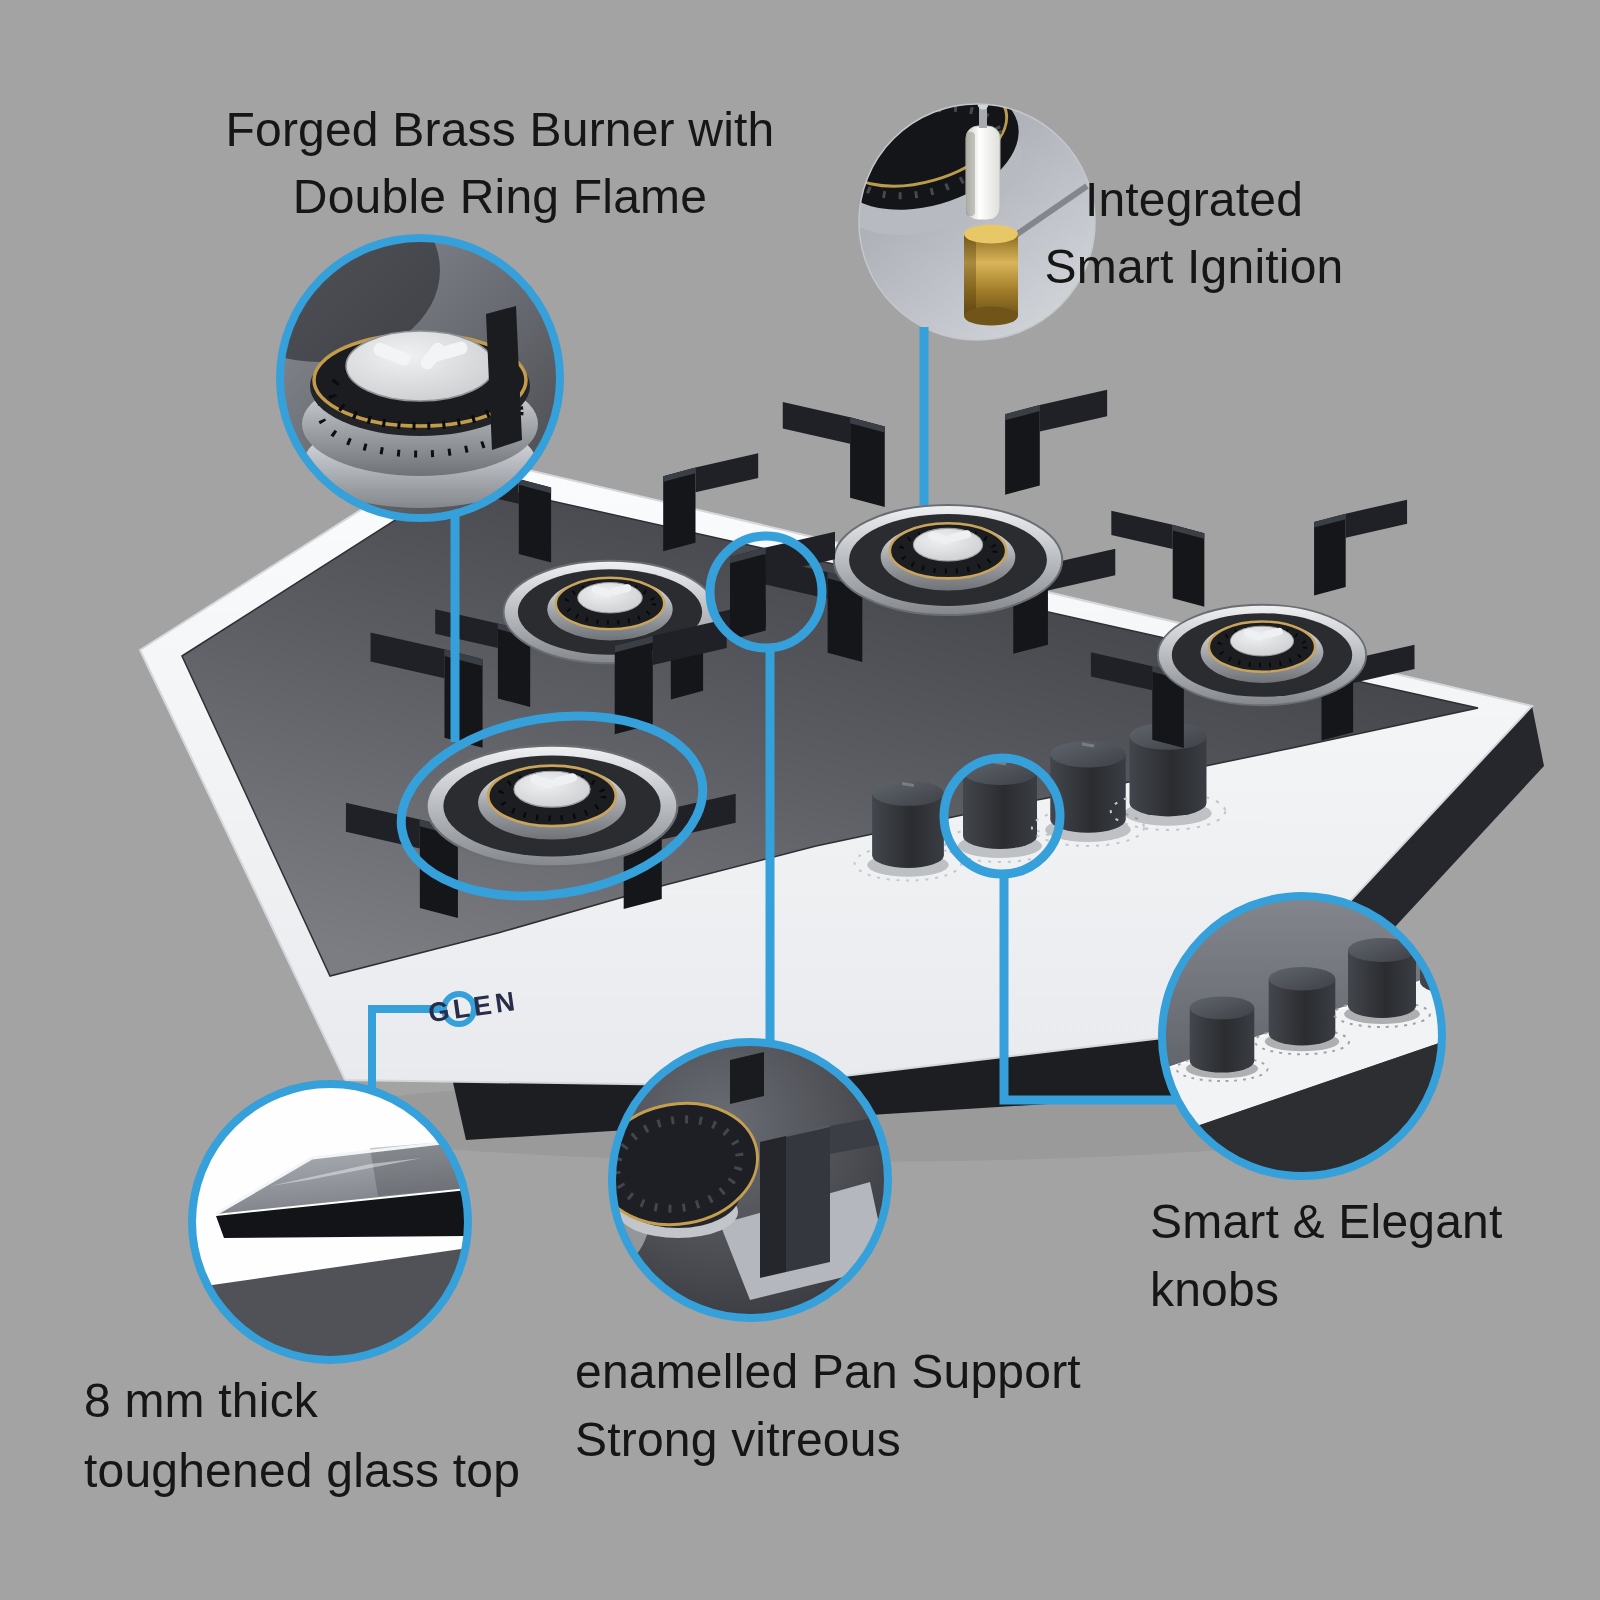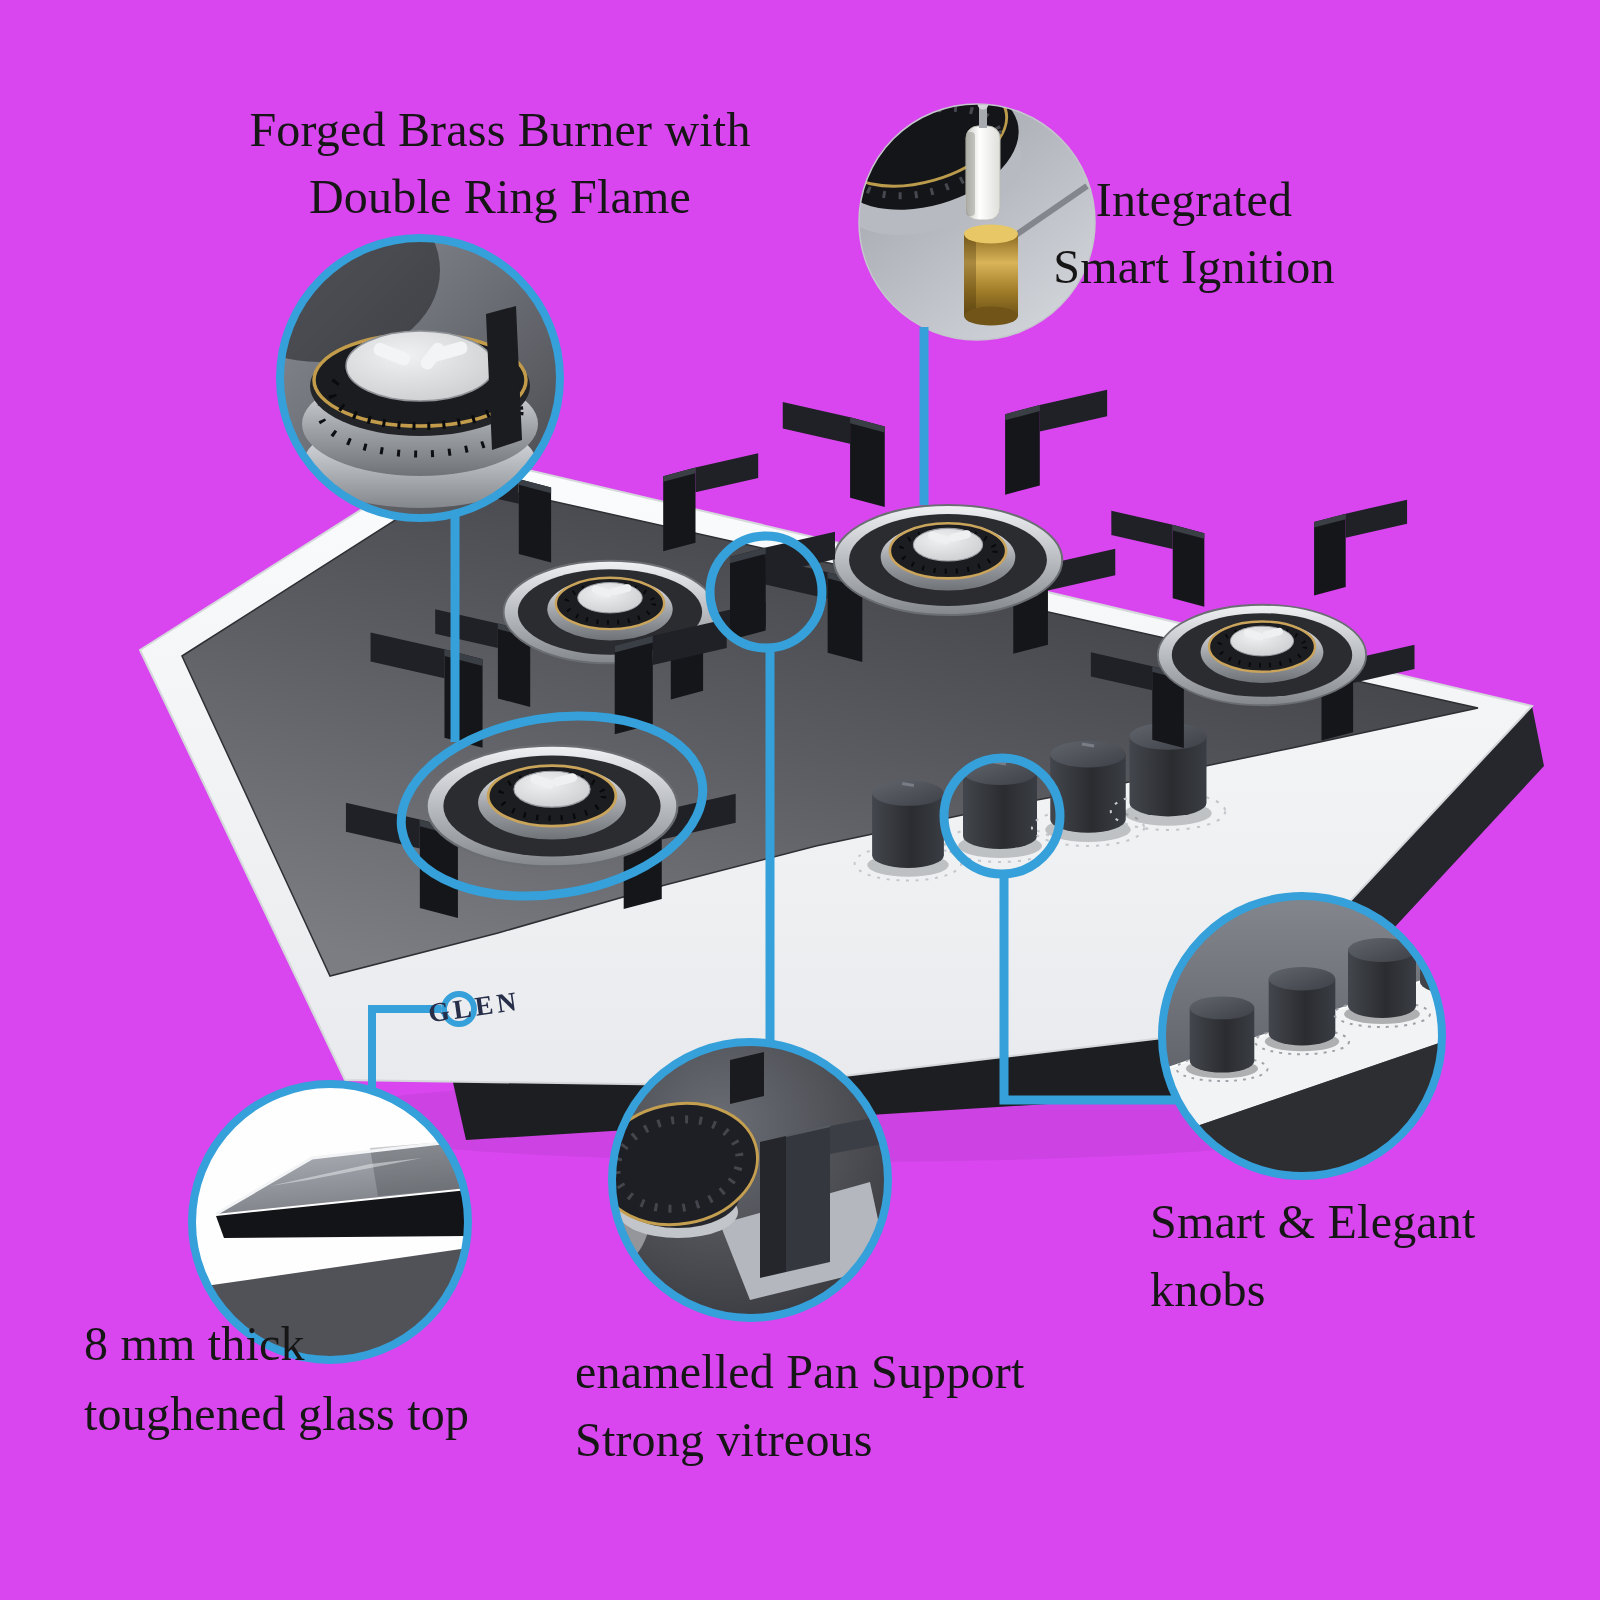--- a/index.html
+++ b/index.html
@@ -1,17 +1,17 @@
 <!DOCTYPE html>
 <html><head>
 <meta charset="utf-8">
 <style>
   html,body{margin:0;padding:0;background:#ffffff;}
-  .canvas{position:relative;width:1600px;height:1600px;background:#d946ef;overflow:hidden;
-          font-family:Liberation Serif, serif;}
+  .canvas{position:relative;width:1600px;height:1600px;background:#a3a3a3;overflow:hidden;
+          font-family:Liberation Sans, sans-serif;}
   svg{position:absolute;left:0;top:0;}
   .lbl{position:absolute;color:#161616;font-size:48px;line-height:67px;letter-spacing:0.2px;}
   .lbl.center{text-align:center;}
   .lbl span{display:block;}
   .logo{position:absolute;left:428px;top:992px;font-size:27px;font-weight:bold;
         letter-spacing:4px;color:#272e4a;transform:rotate(-8deg);}
 </style>
 </head>
 <body>
 
@@ -294,21 +294,21 @@
 <div class="lbl center" style="left:170px;top:96px;width:660px;">
   <span>Forged Brass Burner with</span>
   <span>Double Ring Flame</span>
 </div>
 
 <div class="lbl center" style="left:1024px;top:166px;width:340px;">
   <span>Integrated</span>
   <span>Smart Ignition</span>
 </div>
 
-<div class="lbl" style="left:84px;top:1309px;width:560px;line-height:70px;">
+<div class="lbl" style="left:84px;top:1366px;width:560px;line-height:70px;">
   <span>8 mm thick</span>
   <span>toughened glass top</span>
 </div>
 
 <div class="lbl" style="left:575px;top:1338px;width:600px;line-height:68px;">
   <span>enamelled Pan Support</span>
   <span>Strong vitreous</span>
 </div>
 
 <div class="lbl" style="left:1150px;top:1188px;width:430px;line-height:68px;">

